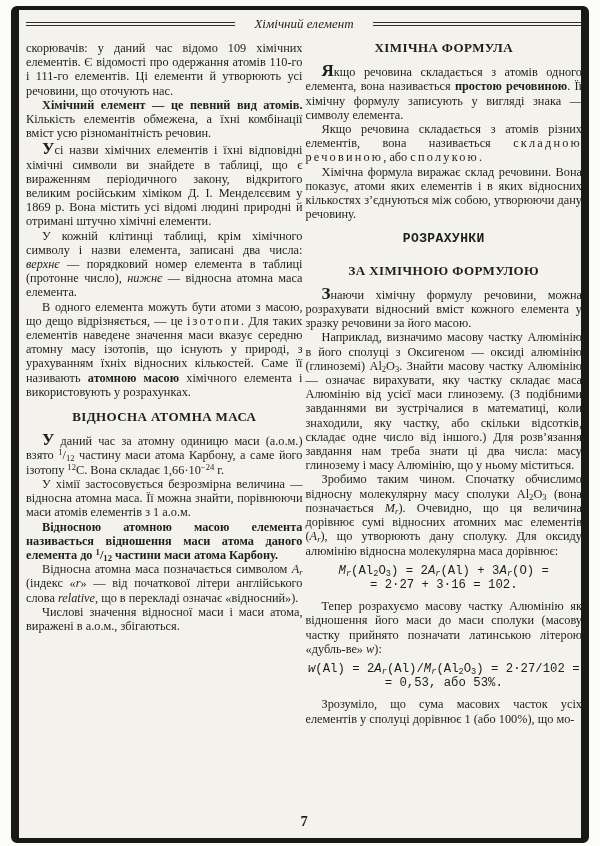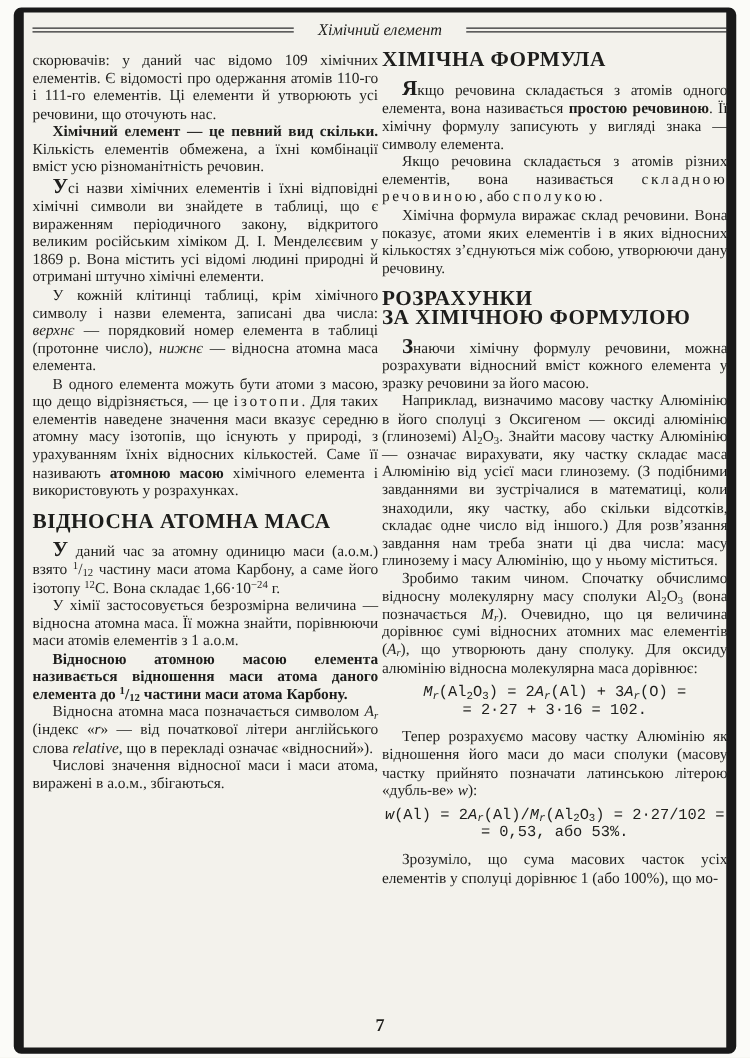--- a/index.html
+++ b/index.html
@@ -17,22 +17,22 @@
     border-radius:6px; background:#f3f2ec;
   }
   .content { position:absolute; left:26px; right:18px; top:16px; bottom:10px; }
   .runhead { display:flex; align-items:center; gap:16px; margin-bottom:9px; }
   .runhead .rule { flex:1; height:4px; border-top:1px solid #2c2c2c; border-bottom:1px solid #2c2c2c; }
   .rh-title { font-style:italic; font-size:13px; padding:0 3px; white-space:nowrap; }
   .cols { display:flex; gap:3px; }
   .col { flex:1; min-width:0; text-align:justify; font-size:12.3px; line-height:14.2px; }
   p { text-indent:16px; }
   p.noind { text-indent:0; }
-  .h { text-align:left; text-indent:0; font-weight:700; font-size:17px; letter-spacing:.4px; margin:11px 0 7px; }
-  .h-bot0 { margin-bottom:0; }
+  .h { text-align:center; text-indent:0; font-weight:700; font-size:13px; letter-spacing:.4px; margin:11px 0 7px; }
+  .h-bot0 { margin-bottom:17px;font-family:Liberation Mono, monospace; }
   .h-top0 { margin-top:0; }
   .ini { font-weight:700; font-size:17px; line-height:1; }
   .b { font-weight:700; }
   .it { font-style:italic;margin-top:48px; }
   .sp { letter-spacing:2.2px; }
   sub, sup { font-size:0.7em; line-height:0; }
   sub { vertical-align:-0.22em; }
   sup { vertical-align:0.45em; }
   .formula { text-align:center; text-indent:0; margin:6px 0 7px; }
   .fline { white-space:nowrap;font-family:Liberation Mono, monospace; }
@@ -51,21 +51,21 @@
   <div class="runhead">
     <span class="rule"></span>
     <span class="rh-title">Хімічний елемент</span>
     <span class="rule"></span>
   </div>
 
   <div class="cols">
 
     <div class="col">
       <p class="noind">скорювачів: у даний час відомо 109 хімічних елементів. Є відомості про одержання атомів 110-го і 111-го елементів. Ці елементи й утворюють усі речовини, що оточують нас.</p>
-      <p><span class="b">Хімічний елемент — це певний вид скільки.</span><span> Кількість елементів обмежена, а їхні комбінації вміст усю різноманітність речовин.</span></p>
+      <p><span class="b">Хімічний елемент — це певний вид атомів.</span><span> Кількість елементів обмежена, а їхні комбінації вміст усю різноманітність речовин.</span></p>
       <p><span class="ini">У</span><span>сі назви хімічних елементів і їхні відповідні хімічні символи ви знайдете в таблиці, що є вираженням періодичного закону, відкритого великим російським хіміком Д. І. Менделєєвим у 1869 р. Вона містить усі відомі людині природні й отримані штучно хімічні елементи.</span></p>
       <p><span>У кожній клітинці таблиці, крім хімічного символу і назви елемента, записані два числа: </span><span class="it">верхнє</span><span> — порядковий номер елемента в таблиці (протонне число), </span><span class="it">нижнє</span><span> — відносна атомна маса елемента.</span></p>
       <p><span>В одного елемента можуть бути атоми з масою, що дещо відрізняється, — це </span><span class="sp">ізотопи</span><span>. Для таких елементів наведене значення маси вказує середню атомну масу ізотопів, що існують у природі, з урахуванням їхніх відносних кількостей. Саме її називають </span><span class="b">атомною масою</span><span> хімічного елемента і використовують у розрахунках.</span></p>
       <div class="h">ВІДНОСНА АТОМНА МАСА</div>
       <p><span class="ini">У</span><span> даний час за атомну одиницю маси (а.о.м.) взято </span><sup>1</sup><span>/</span><sub>12</sub><span> частину маси атома Карбону, а саме його ізотопу </span><sup>12</sup><span>C</span><span>. Вона складає 1,66·10</span><sup>−24</sup><span> г.</span></p>
       <p>У хімії застосовується безрозмірна величина — відносна атомна маса. Її можна знайти, порівнюючи маси атомів елементів з 1 а.о.м.</p>
       <p class="b"><span>Відносною атомною масою елемента називається відношення маси атома даного елемента до </span><sup>1</sup><span>/</span><sub>12</sub><span> частини маси атома Карбону.</span></p>
       <p><span>Відносна атомна маса позначається символом </span><span class="it">A</span><sub class="it">r</sub><span> (індекс «</span><span class="it">r</span><span>» — від початкової літери англійського слова </span><span class="it">relative</span><span>, що в перекладі означає «відносний»).</span></p>
       <p>Числові значення відносної маси і маси атома, виражені в а.о.м., збігаються.</p>
     </div>

